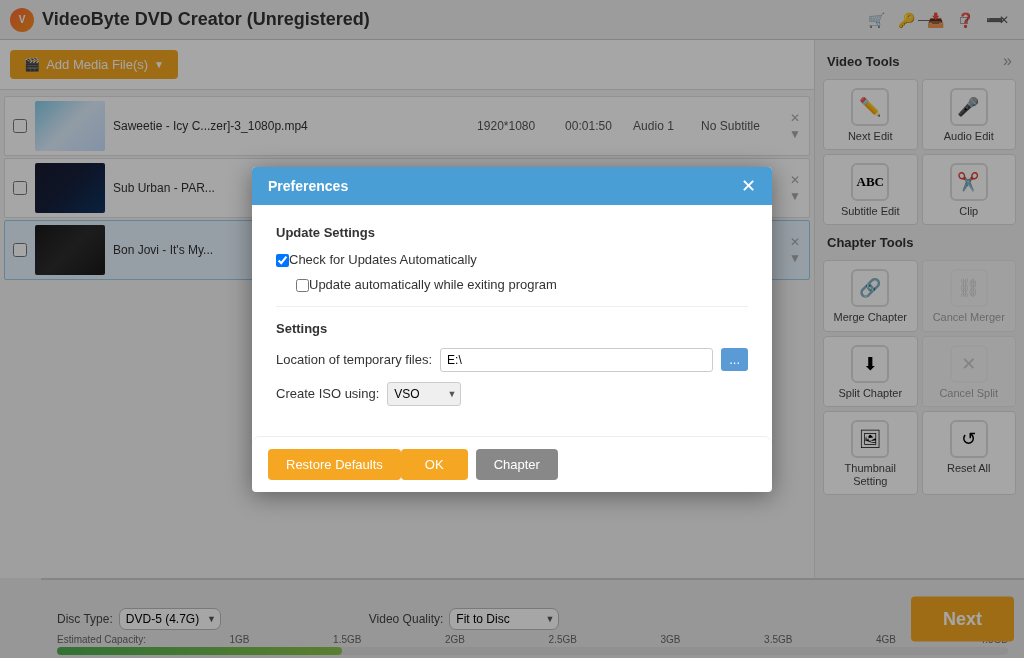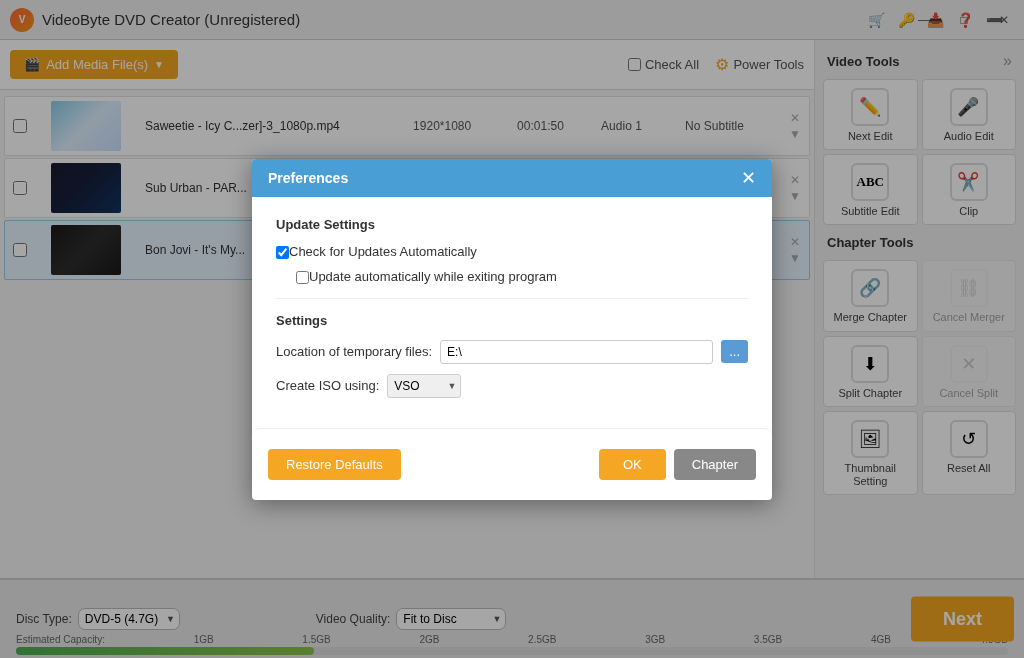--- a/index.html
+++ b/index.html
@@ -16,21 +16,21 @@
       position: relative;
     }
     .title-bar-logo {
       width: 24px; height: 24px;
       background: linear-gradient(135deg, #ff6b35, #f7931e);
       border-radius: 50%;
       display: flex; align-items: center; justify-content: center;
       color: white; font-size: 10px; font-weight: bold;
       margin-right: 8px;
     }
-    .title-bar-text { color: #333; font-size: 15px; }
+    .title-bar-text { color: #333; font-size: 18px; font-weight: bold; }
     .title-bar-controls {
       position: absolute; right: 0; top: 0;
       display: flex; align-items: center; height: 40px;
     }
     .tb-btn {
       width: 40px; height: 40px;
       display: flex; align-items: center; justify-content: center;
       cursor: pointer; font-size: 12px; color: #555;
       border: none; background: transparent;
     }
@@ -86,21 +86,21 @@
     .file-list { flex: 1; overflow-y: auto; background: #f5f5f5; padding: 4px 0; }
     .file-row {
       display: flex;
       align-items: center;
       background: white;
       margin: 2px 4px;
       border: 1px solid #e0e0e0;
       border-radius: 2px;
       height: 60px;
       padding: 0 8px;
-      gap: 24px;
+      gap: 8px;
     }
     .file-row.active { background: #e8f4ff; border-color: #99cce8; }
     .file-row input[type=checkbox] { width: 14px; height: 14px; }
     .file-thumb {
       width: 70px; height: 50px;
       background: #333;
       border-radius: 2px;
       overflow: hidden;
       flex-shrink: 0;
     }
@@ -158,22 +158,23 @@
     }
 
     
     .bottom-bar {
       height: 80px;
       background: #e8e8e8;
       border-top: 2px solid #ccc;
       display: flex;
       align-items: center;
       padding: 0 16px;
-      gap: 16px;
+      gap: 28px;
       position: relative;
+      margin-left: 41px;
     }
     .bottom-field {
       display: flex; align-items: center; gap: 6px; font-size: 12px; color: #444;
     }
     .bottom-select {
       border: 1px solid #bbb; border-radius: 7px;
       padding: 3px 20px 3px 6px; font-size: 12px;
       background: white;
       appearance: none; -webkit-appearance: none;
       cursor: pointer;
@@ -267,22 +268,22 @@
       background: #5b9bd5; color: white; border: none;
       padding: 4px 8px; border-radius: 3px; cursor: pointer; font-size: 13px;
     }
     .iso-select {
       border: 1px solid #ccc; border-radius: 3px;
       padding: 4px 20px 4px 6px; font-size: 12px;
       appearance: none; -webkit-appearance: none;
       cursor: pointer;
     }
     .dialog-footer {
-      padding: 20px 16px;
-      display: flex; align-items: center; justify-content: space-between;
+      padding: 12px 16px;
+      display: flex; align-items: center; 
       border-top: 1px solid #eee;
       border-radius: 8px;
     }
     .restore-btn {
       background: #f5a623; color: white; border: none;
       border-radius: 4px; padding: 8px 18px; cursor: pointer; font-size: 13px;
     }
     .dialog-footer-right { display: flex; gap: 8px; }
     .ok-btn {
       background: #f5a623; color: white; border: none;
@@ -319,30 +320,20 @@
 <div class="main-layout">
 
   <div class="content-area">
 
     <div class="toolbar">
       <button class="add-media-btn">
         <span>🎬</span>
         <span>Add Media File(s)</span>
         <span class="arrow">▼</span>
       </button>
-      <div class="toolbar-right">
-        <label class="check-all">
-          <input type="checkbox" style="">
-          <span>Check All</span>
-        </label>
-        <div class="power-tools">
-          <span class="gear">⚙</span>
-          <span>Power Tools</span>
-        </div>
-      </div>
     </div>
 
     <div class="file-list">
       <div class="file-row">
         <input type="checkbox" style="">
         <div class="file-thumb thumb1"></div>
         <span class="file-name">Saweetie - Icy C...zer]-3_1080p.mp4</span>
         <span class="file-res">1920*1080</span>
         <span class="file-dur">00:01:50</span>
         <span class="file-audio">Audio 1</span>

